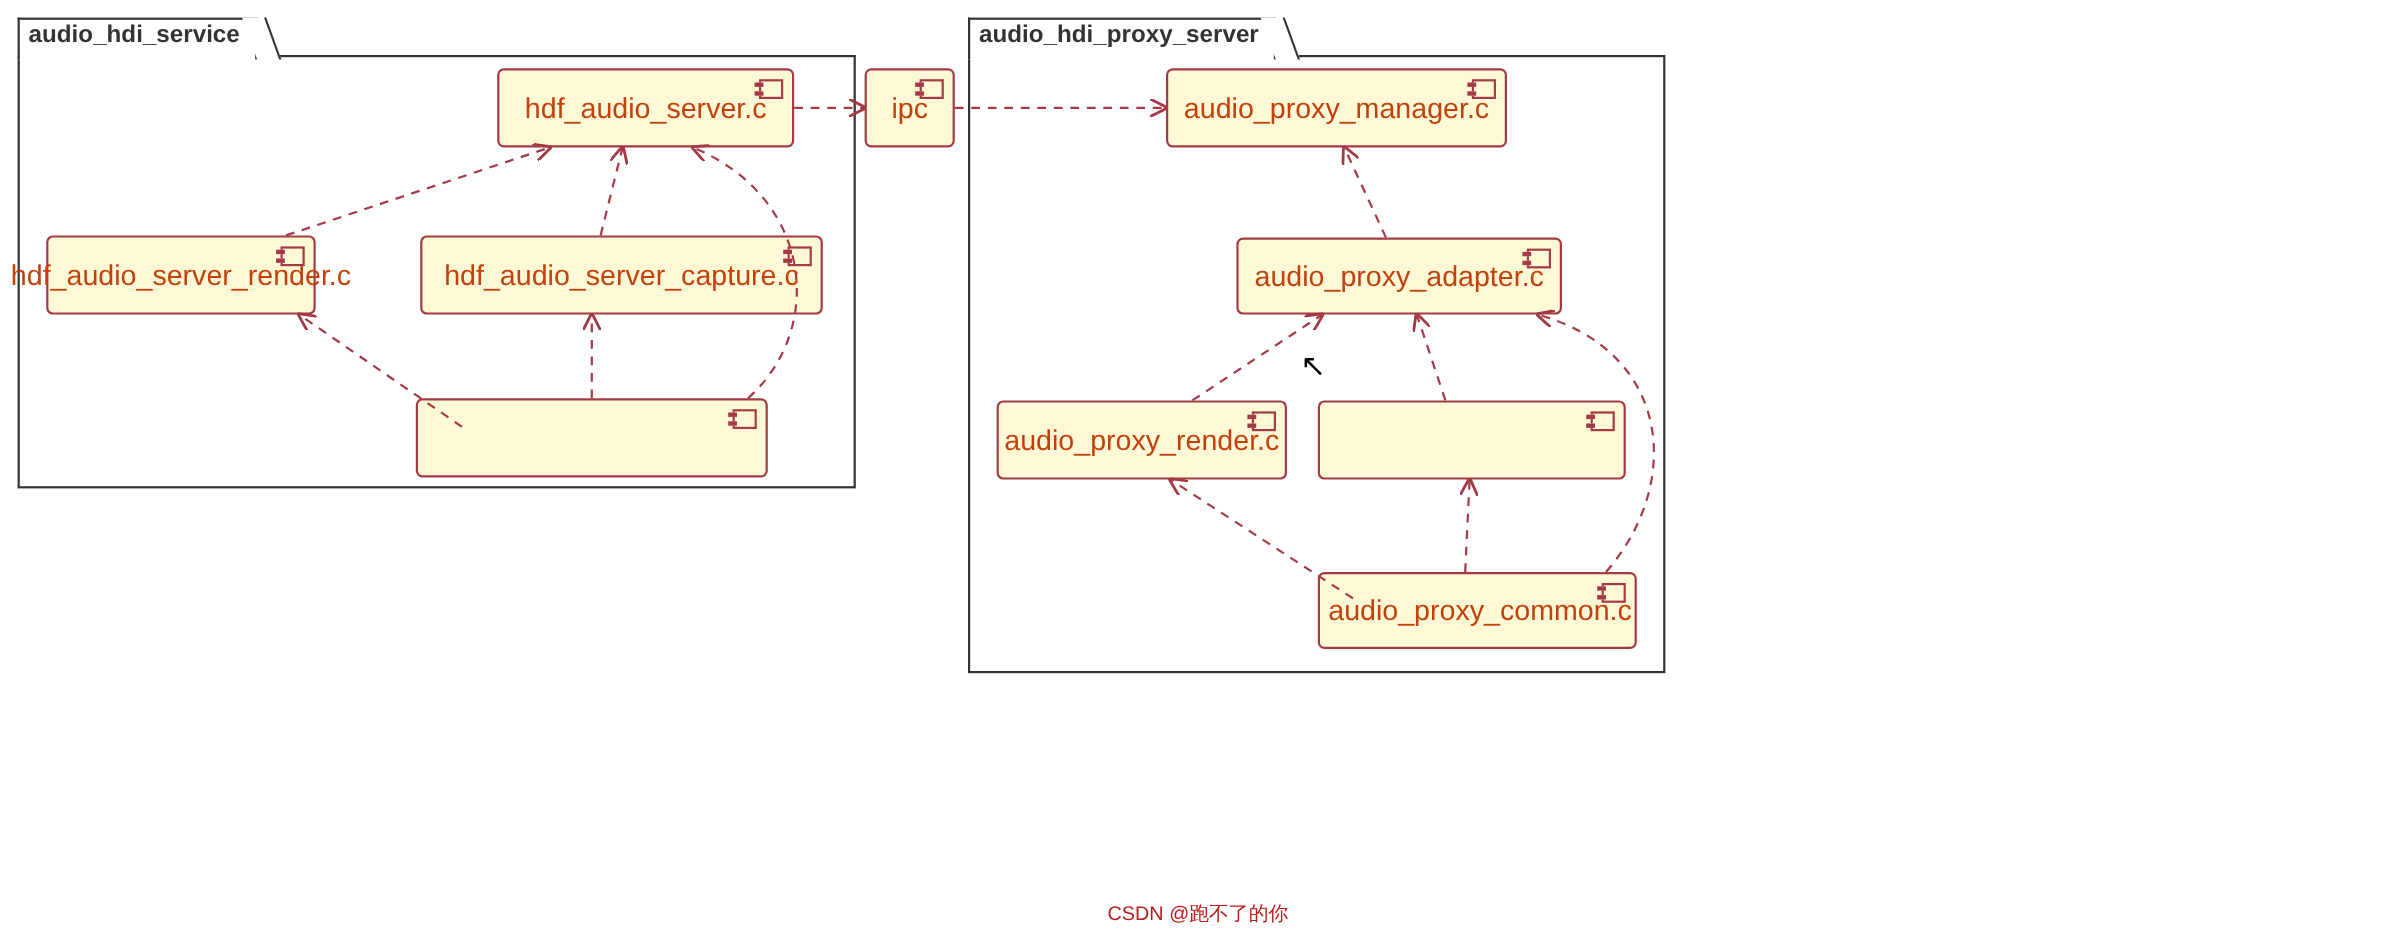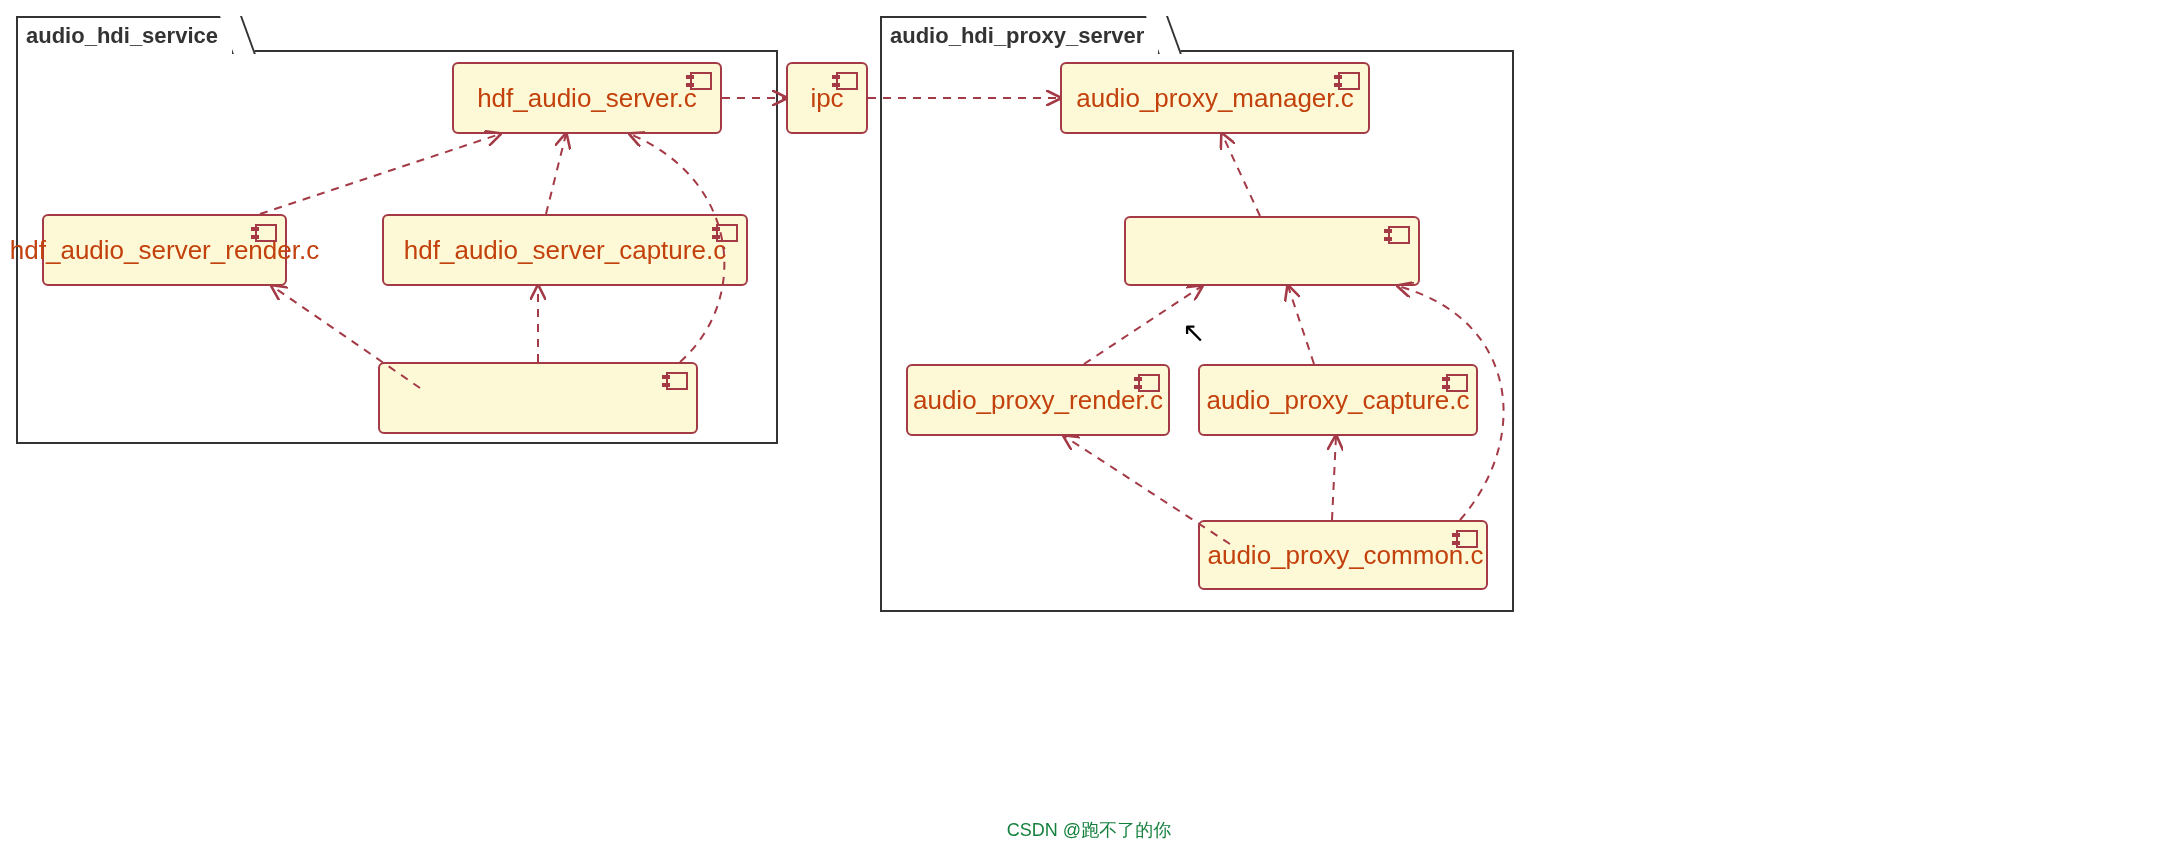--- a/index.html
+++ b/index.html
@@ -20,21 +20,21 @@
   .pkg-tab {
     position: absolute;
     left: -2px;
     top: -36px;
     height: 36px;
     border: 2px solid #333;
     border-bottom: none;
     background: #fff;
     padding: 0 14px 0 8px;
     display: flex;
-    align-items: center;
+    align-items: flex-start;
     font-weight: bold;
     font-size: 22px;
   }
   .pkg-tab::after {
     content: "";
     position: absolute;
     right: -10px;
     top: -2px;
     width: 20px;
     height: 38px;
@@ -91,21 +91,21 @@
     pointer-events: none;
   }
   .cursor {
     position: absolute;
     font-size: 28px;
     color: #000;
   }
   .watermark {
     position: absolute;
     font-size: 18px;
-    color: #15803d;
+    color: #b91c1c;
     left: 50%;
     transform: translateX(-50%);
   }
 </style>
 </head>
 <body>
 
 <div class="package" style="left:16px; top:50px; width:758px; height:390px;">
   <div class="pkg-tab">
     <span>audio_hdi_service</span>
@@ -165,38 +165,38 @@
 <div class="component" style="left:1060px; top:62px; width:310px; height:72px;">
   <span class="label">audio_proxy_manager.c</span>
   <span class="comp-icon">
       <span class="body"></span>
       <span class="lug1"></span>
       <span class="lug2"></span>
     </span>
 </div>
 
 <div class="component" style="left:1124px; top:216px; width:296px; height:70px;">
+  <span class="label">audio_proxy_adapter.c</span>
   <span class="comp-icon">
       <span class="body"></span>
       <span class="lug1"></span>
       <span class="lug2"></span>
     </span>
 </div>
 
 <div class="component" style="left:906px; top:364px; width:264px; height:72px;">
   <span class="label">audio_proxy_render.c</span>
   <span class="comp-icon">
       <span class="body"></span>
       <span class="lug1"></span>
       <span class="lug2"></span>
     </span>
 </div>
 
 <div class="component" style="left:1198px; top:364px; width:280px; height:72px;">
-  <span class="label">audio_proxy_capture.c</span>
   <span class="comp-icon">
       <span class="body"></span>
       <span class="lug1"></span>
       <span class="lug2"></span>
     </span>
 </div>
 
 <div class="component" style="left:1198px; top:520px; width:290px; height:70px;padding-left:15px;">
   <span class="label">audio_proxy_common.c</span>
   <span class="comp-icon">

